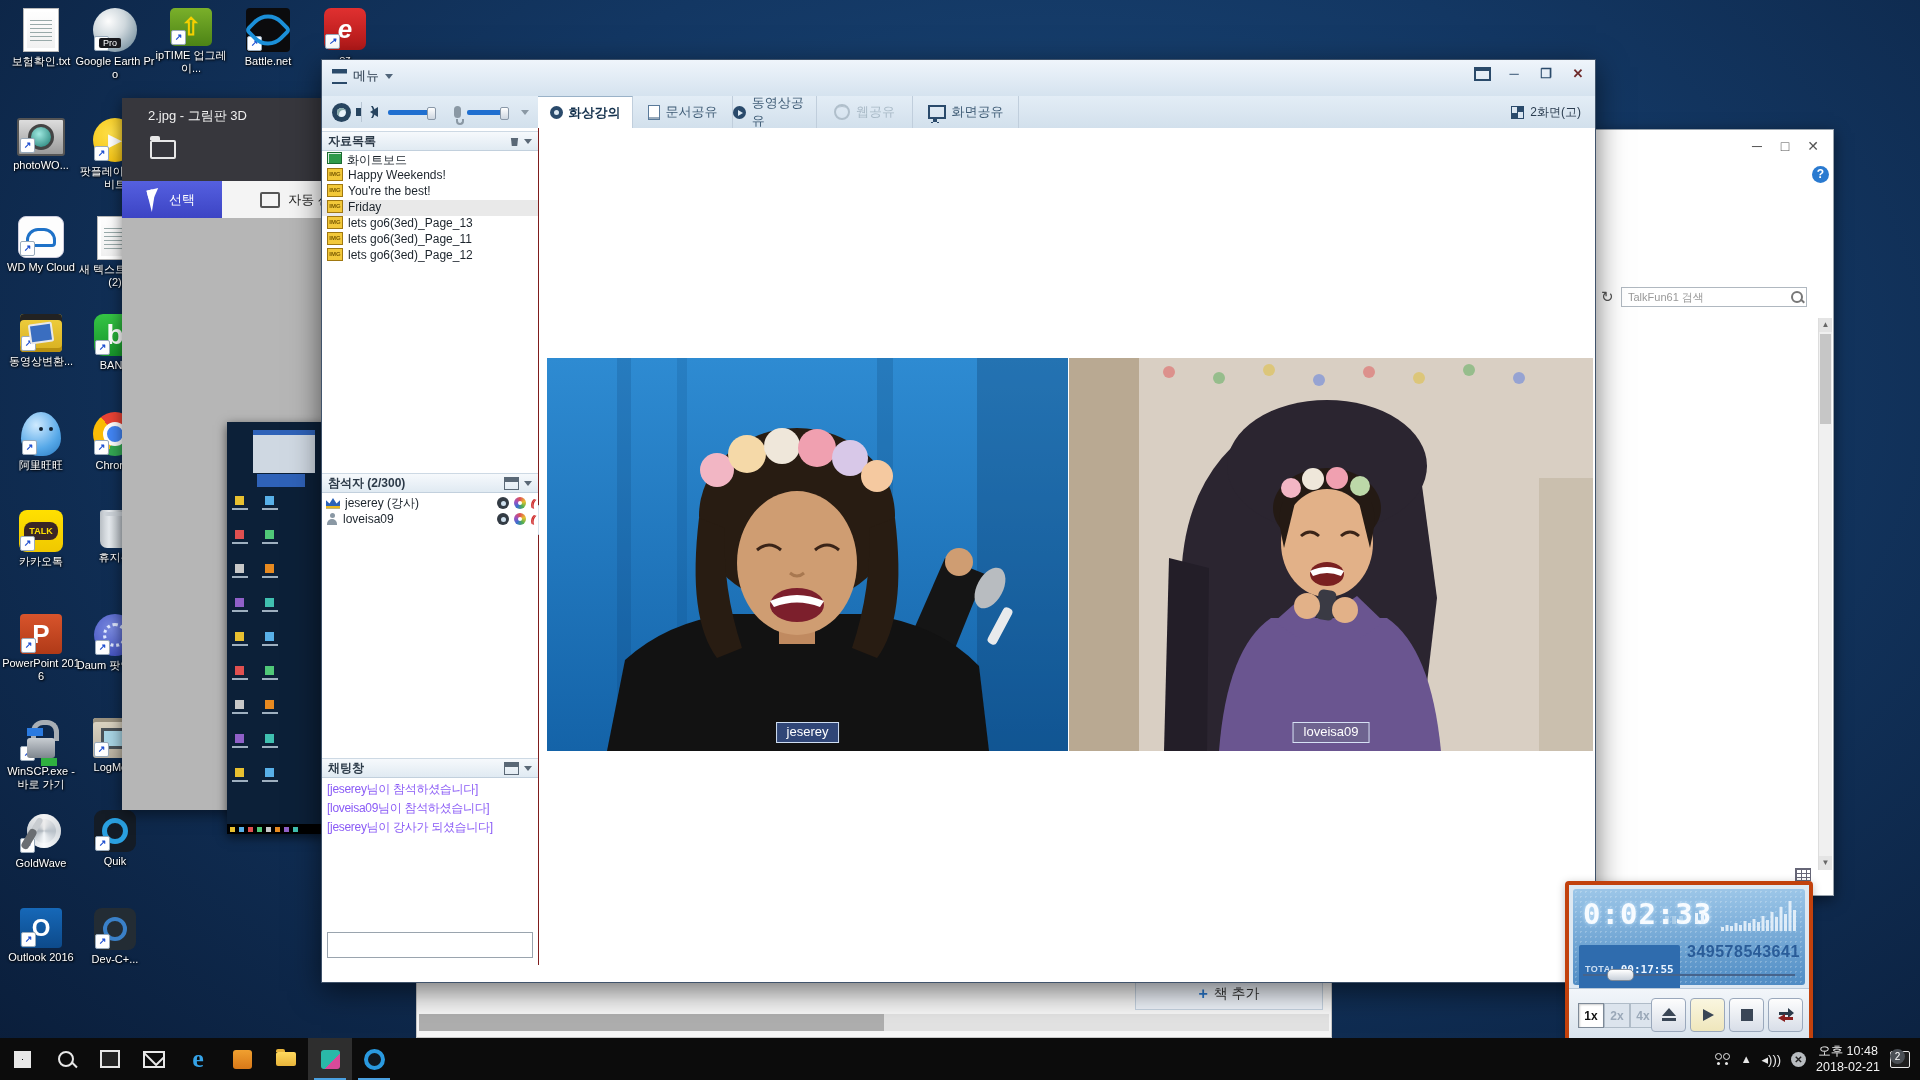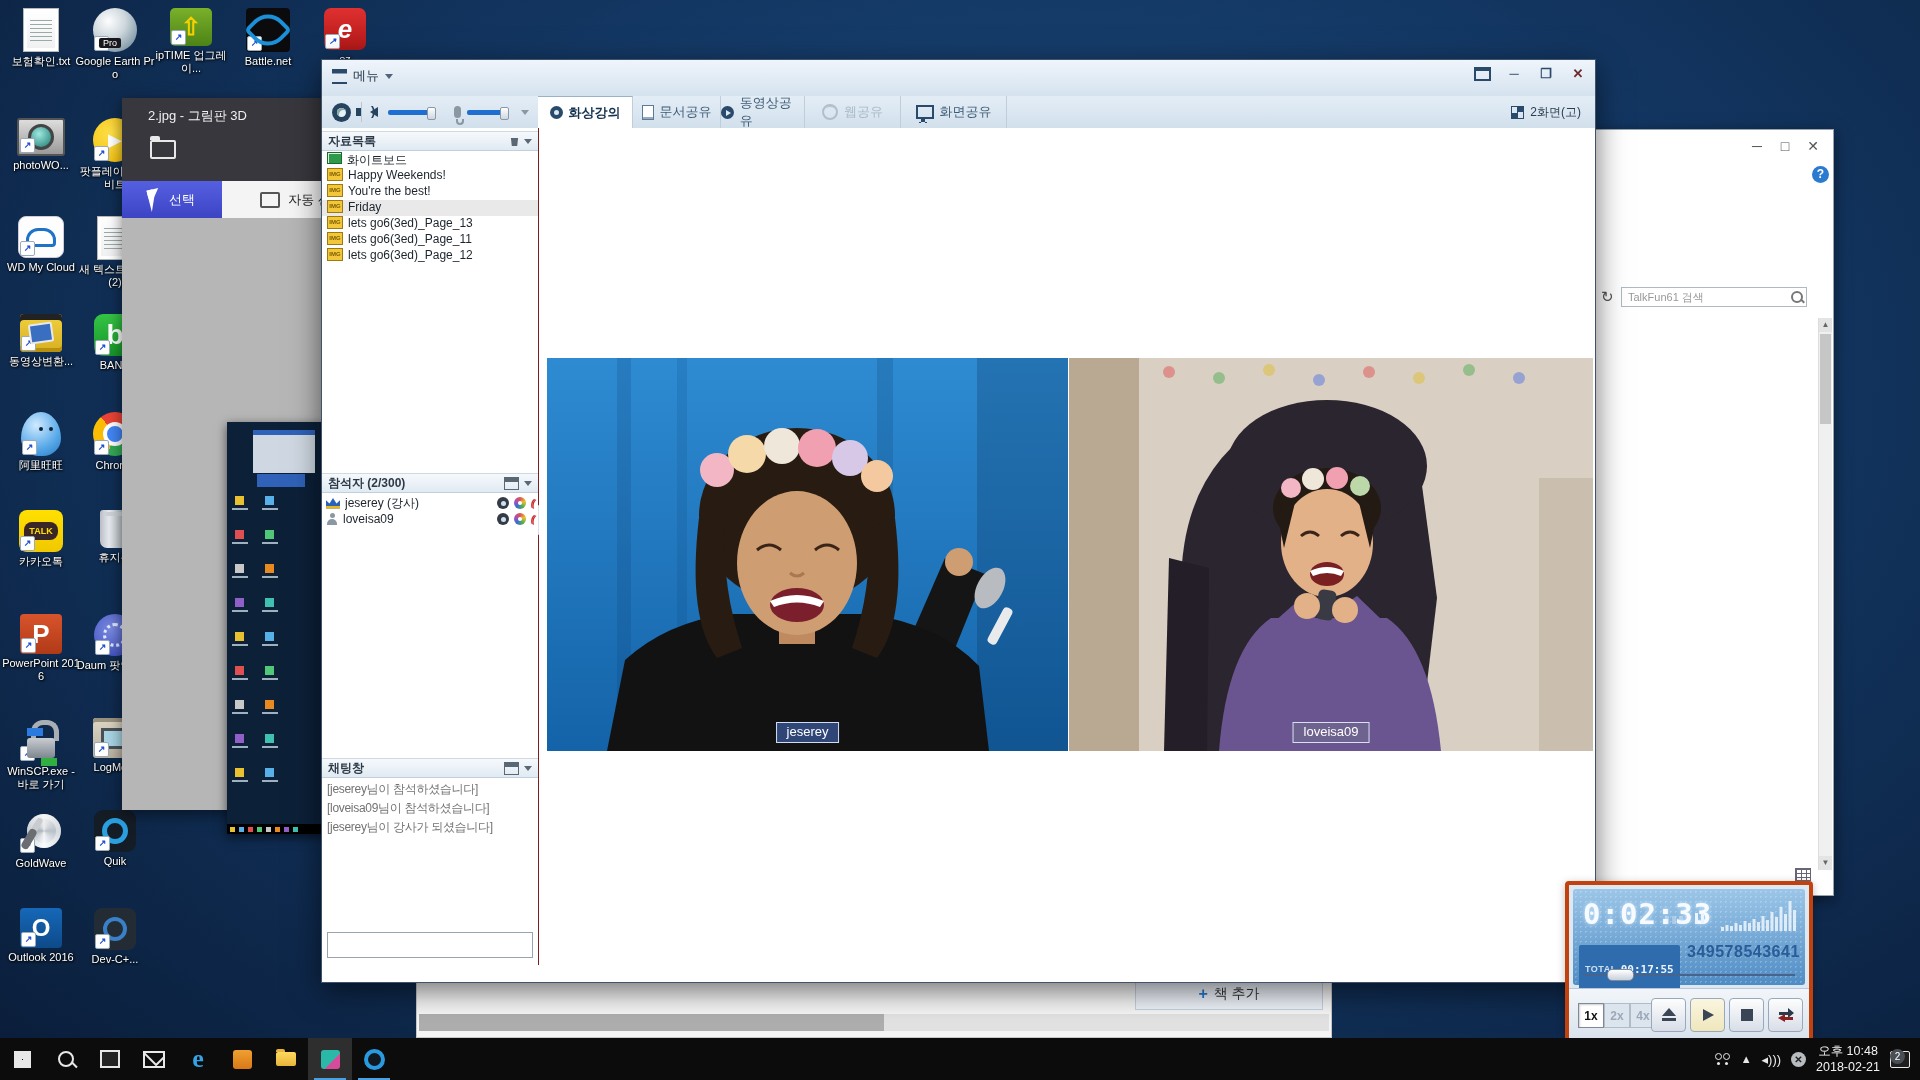--- a/index.html
+++ b/index.html
@@ -158,21 +158,21 @@
   .part-name{flex:1;white-space:nowrap;overflow:hidden;}
   .pi-crown{width:14px;height:11px;background:#2a62b8;clip-path:polygon(0 100%,0 25%,25% 55%,50% 5%,75% 55%,100% 25%,100% 100%);box-shadow:inset 0 -3px 0 #e8b820;}
   .pi-user{width:12px;height:12px;position:relative;}
   .pi-user::before{content:"";position:absolute;left:3.5px;top:0;width:5px;height:5px;border-radius:50%;background:#8a98a4;}
   .pi-user::after{content:"";position:absolute;left:1px;top:6px;width:10px;height:6px;border-radius:5px 5px 0 0;background:#8a98a4;}
   .pi-cam{width:12px;height:12px;border-radius:50%;background:#333b44;position:relative;}
   .pi-cam::after{content:"";position:absolute;left:3.5px;top:3.5px;width:5px;height:5px;border-radius:50%;background:#cfe0ee;}
   .pi-pal{width:12px;height:12px;border-radius:50%;background:conic-gradient(#e05050,#e8c030,#50b050,#3a70d0,#a050c0,#e05050);position:relative;}
   .pi-pal::after{content:"";position:absolute;left:4px;top:4px;width:4px;height:4px;border-radius:50%;background:#fff;}
   .pi-mic{font-size:10px;font-weight:bold;color:#d03030;letter-spacing:-2px;transform:rotate(14deg);line-height:10px;}
-  .chat-row{font-size:12px;color:#737373;padding:1px 5px;letter-spacing:-0.3px;white-space:nowrap;}
+  .chat-row{font-size:12px;color:#8b5cf6;padding:1px 5px;letter-spacing:-0.3px;white-space:nowrap;}
   #chat-input{position:absolute;left:5px;right:5px;bottom:7px;height:26px;border:1px solid #9aa4ae;background:#fff;box-sizing:border-box;}
   
   #collapse{position:absolute;left:216px;top:445px;width:12px;height:28px;background:#d7e2ec;border:1px solid #b0c0cf;border-left:none;border-radius:0 4px 4px 0;
     color:#5a6a7a;font-size:8px;line-height:28px;text-align:center;}
   
   #stage{position:absolute;left:217px;top:68px;right:0;bottom:0;background:#fff;}
   .video{position:absolute;top:230px;height:393px;overflow:hidden;}
   #video1{left:8px;width:521px;}
   #video2{left:530px;width:524px;}
   .vlabel{position:absolute;left:50%;transform:translateX(-50%);bottom:8px;padding:1px 10px 3px 10px;font-size:13px;color:#fff;border:1px solid rgba(225,238,255,.9);}
@@ -488,21 +488,21 @@
         <span class="vol"></span>
         <span class="mic-ico"></span>
         <span class="vol" style="width:40px;"></span>
         <span class="caret-down" style="margin-left:8px;border-top-color:#8a98a4;"></span>
       </div>
       <div id="tabs">
           <div class="tab active" style="width: 95px;">
             <span class="ti ti-head"></span>
             <span>화상강의</span>
           </div>
-          <div class="tab" style="width: 88px;">
+          <div class="tab" style="width: 100px;">
             <span class="ti ti-doc"></span>
             <span>문서공유</span>
           </div>
           <div class="tab" style="width: 84px;">
             <span class="ti ti-play"></span>
             <span>동영상공유</span>
           </div>
           <div class="tab disabled" style="width: 96px;">
             <span class="ti ti-globe"></span>
             <span>웹공유</span>

